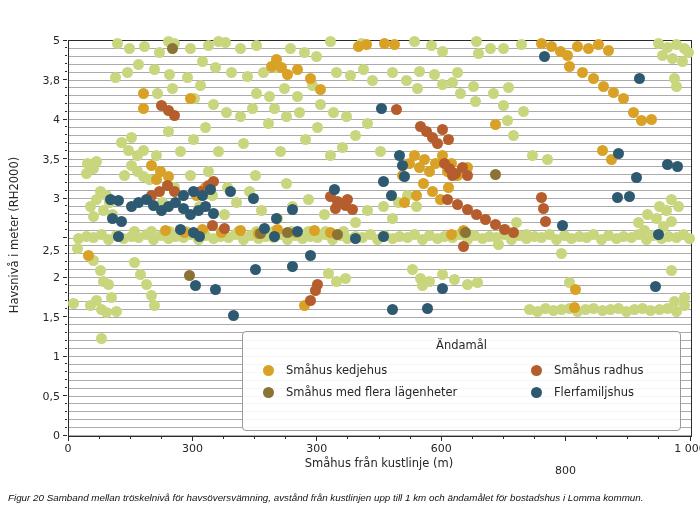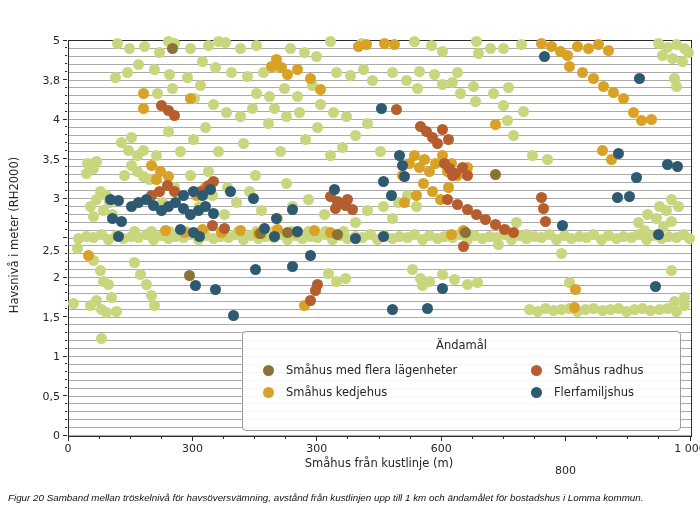--- a/index.html
+++ b/index.html
@@ -631,26 +631,26 @@
       <div class="tick" style="left: 64.5px; top: 47.4px; width: 2.5px; height: 1px;"></div>
     </div>
 
   <div class="x-axis-label">Småhus från kustlinje (m)</div>
   <div class="y-axis-label">Havsnivå i meter (RH2000)</div>
 
   <div class="legend">
     <div class="legend-title">Ändamål</div>
     <div class="legend-col c0">
         <div class="legend-item">
+          <span class="legend-dot" style="background: rgb(217, 162, 38);"></span>
+          <span>Småhus kedjehus</span>
+        </div>
+        <div class="legend-item">
           <span class="legend-dot" style="background: rgb(139, 115, 53);"></span>
           <span>Småhus med flera lägenheter</span>
-        </div>
-        <div class="legend-item">
-          <span class="legend-dot" style="background: rgb(217, 162, 38);"></span>
-          <span>Småhus kedjehus</span>
         </div>
       </div>
     <div class="legend-col c1">
         <div class="legend-item">
           <span class="legend-dot" style="background: rgb(182, 93, 46);"></span>
           <span>Småhus radhus</span>
         </div>
         <div class="legend-item">
           <span class="legend-dot" style="background: rgb(45, 89, 113);"></span>
           <span>Flerfamiljshus</span>

